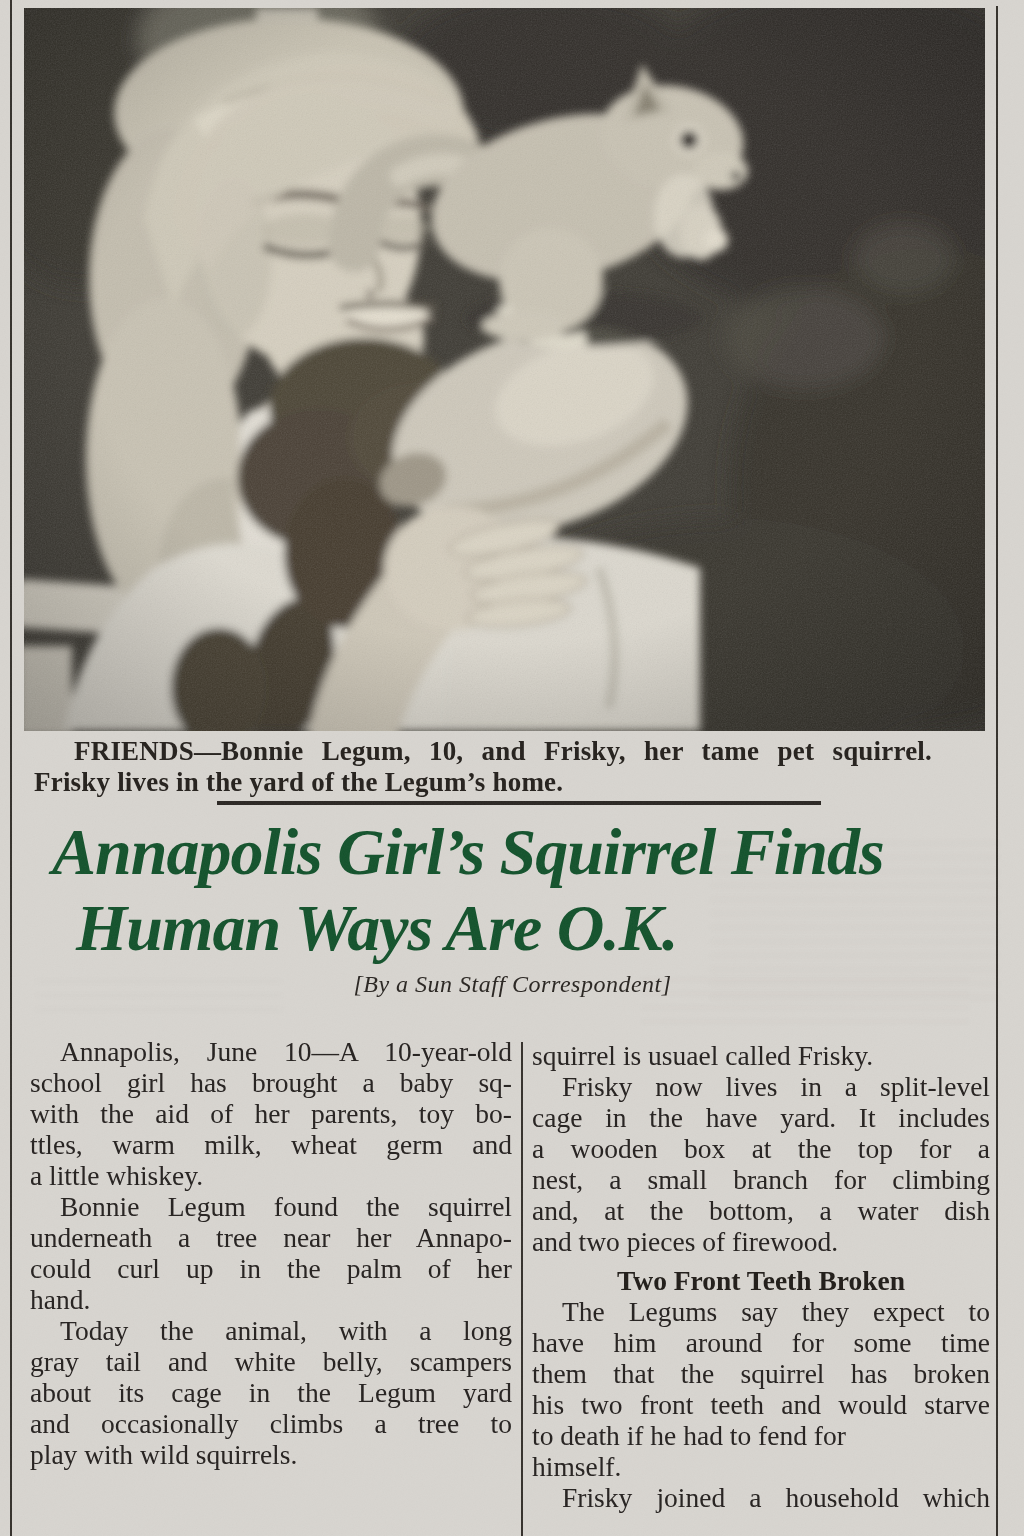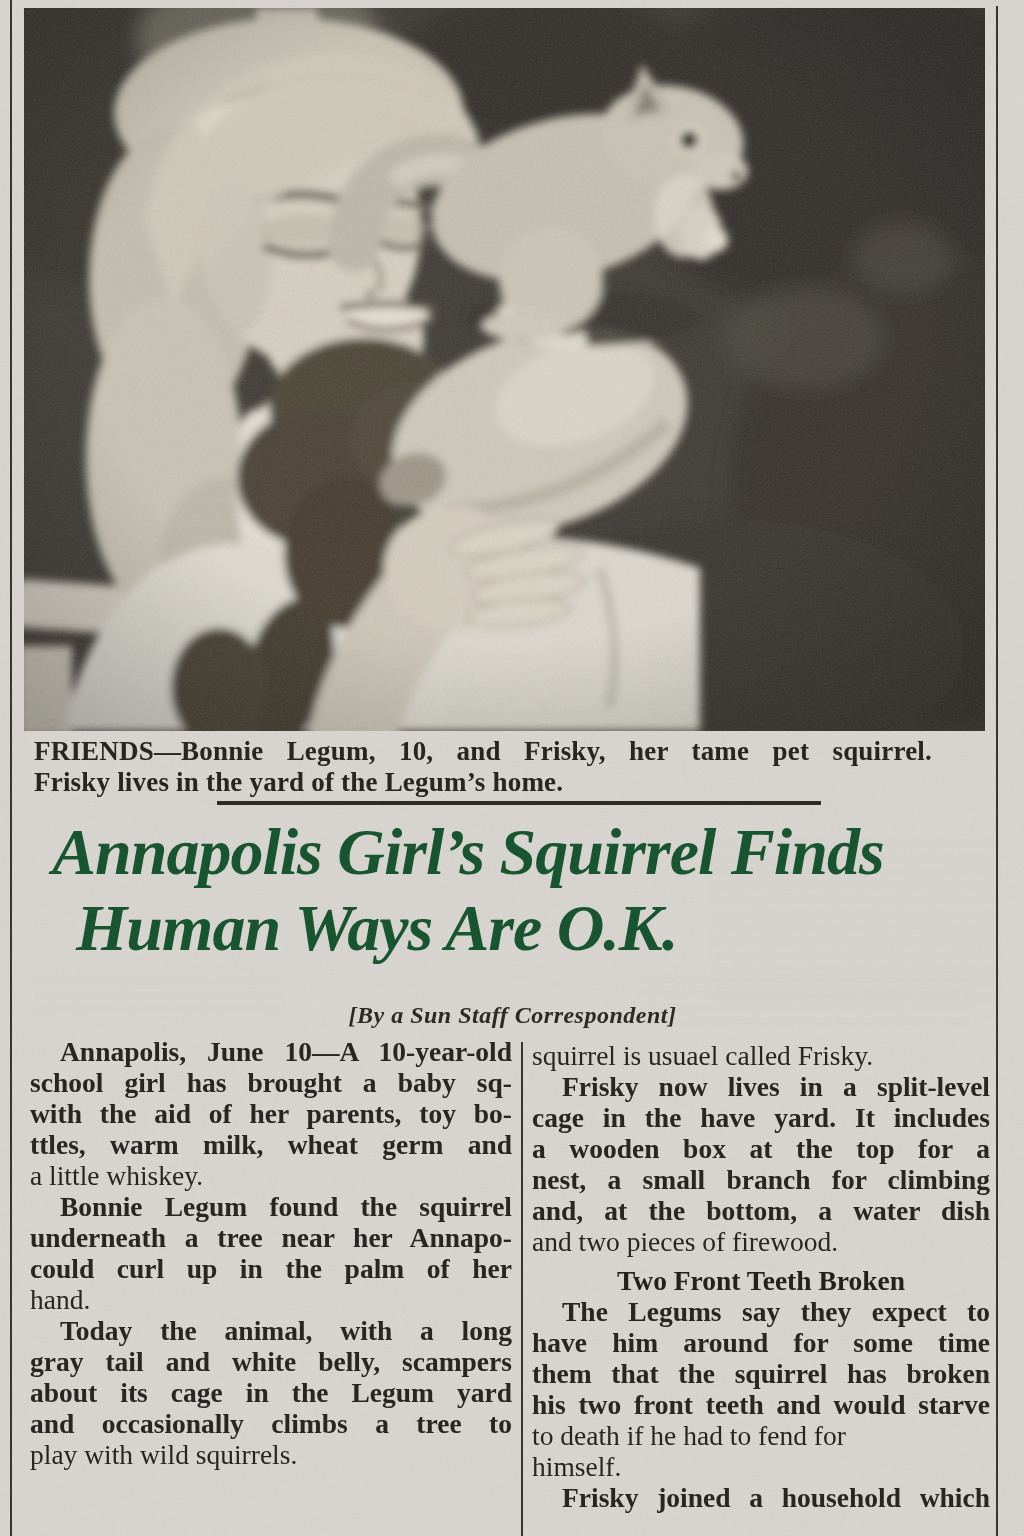--- a/index.html
+++ b/index.html
@@ -11,38 +11,38 @@
   .vrule{position:absolute;background:#35312c;}
   .rule-left{left:10px;top:0;width:2px;height:1536px;}
   .rule-right{left:996px;top:6px;width:2px;height:1530px;}
   .col-divider{left:521px;top:1042px;width:2px;height:494px;}
   .photo-wrap{position:absolute;left:24px;top:8px;width:961px;height:723px;}
   .caption{
     position:absolute;left:34px;top:736px;width:898px;
     font-size:27px;line-height:31px;font-weight:bold;letter-spacing:.2px;
   }
   .cap-line{display:block;}
-  .cap-line.j{text-align:justify;text-align-last:justify;}
+  .cap-line.j{text-align:justify;text-align-last:justify;margin-left:40px;}
   .caption-rule{position:absolute;left:217px;top:801px;width:604px;height:4px;background:#2b2723;}
   .headline{position:absolute;left:30px;top:814px;width:975px;}
   .hl{
     display:block;white-space:nowrap;font-weight:bold;font-style:italic;
     font-size:66px;line-height:76px;color:#14532d;letter-spacing:-1px;
   }
   .hl.l1{padding-left:22px;}
   .hl.l2{padding-left:46px;}
   .byline{
-    position:absolute;left:30px;top:1002px;width:965px;text-align:center;
-    font-size:24px;font-weight:bold;font-style:italic;letter-spacing:.5px;color:#2a2622;
+    position:absolute;left:30px;top:971px;width:965px;text-align:center;
+    font-size:24px;font-weight:normal;font-style:italic;letter-spacing:.5px;color:#2a2622;
   }
   .col{position:absolute;font-size:27.5px;line-height:31px;color:#262220;}
   .col-left{left:30px;top:1036px;width:482px;}
   .col-right{left:532px;top:1040px;width:458px;}
   .bodyline{display:block;text-align:justify;white-space:nowrap;}
-  .bodyline.j{text-align-last:justify;white-space:normal;font-weight:bold;}
+  .bodyline.j{text-align-last:justify;white-space:normal;}
   .bodyline.ind{text-indent:30px;}
   .subhead{
     display:block;text-align:center;font-weight:bold;font-size:27.5px;
     line-height:31px;margin:8px 0 0;color:#211d19;
   }
   .ghost{
     position:absolute;pointer-events:none;
     background:repeating-linear-gradient(180deg,rgba(70,63,56,.16) 0 3px,rgba(0,0,0,0) 3px 14px);
     filter:blur(3px);opacity:.25;
   }

